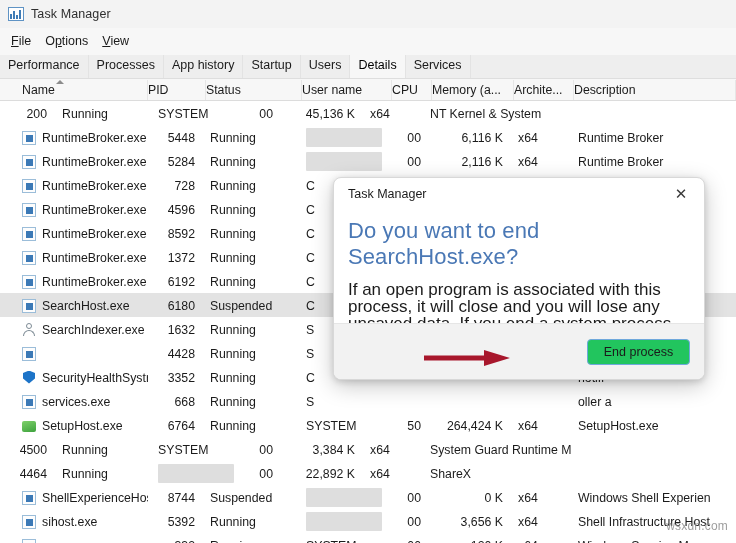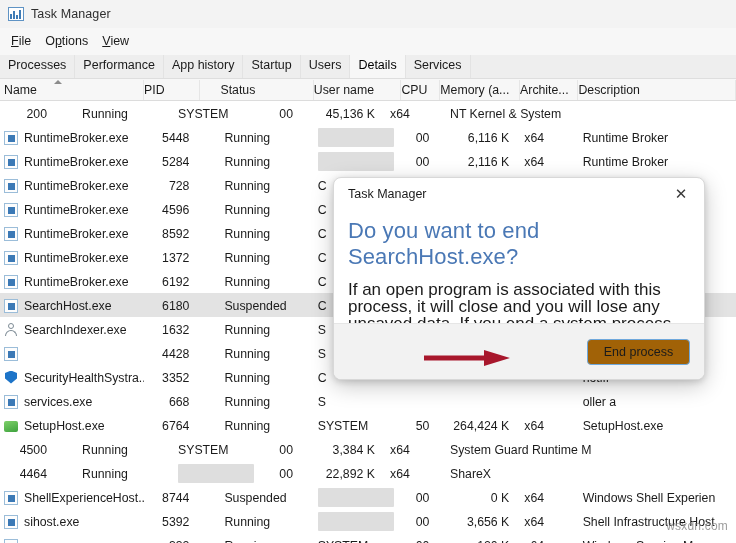--- a/index.html
+++ b/index.html
@@ -159,23 +159,23 @@
     box-sizing: border-box;
     white-space: nowrap;
     overflow: hidden;
     padding-top: 1px;
   }
   .c-name { display: flex; align-items: center; }
   .c-pid, .c-cpu, .c-mem { text-align: right; padding-right: 11px; }
   .c-status, .c-user, .c-arch, .c-desc { padding-left: 4px; }
 
   
-  .w-name   { width: 148px; padding-left: 4px; }
+  .w-name   { width: 148px; padding-left: 22px; }
   .w-pid    { width: 58px;  }
-  .w-status { width: 96px; margin-left: 20px;  }
+  .w-status { width: 96px;  }
   .w-user   { width: 90px;  }
   .w-cpu    { width: 40px;  }
   .w-mem    { width: 82px;  }
   .w-arch   { width: 60px;  }
   .w-desc   { width: 162px; }
 
   
   .pic {
     width: 14px; height: 14px;
     margin-right: 6px;
@@ -334,21 +334,21 @@
     border: 1px solid #d0d0d0;
     border-radius: 4px;
     padding: 5px 0;
     width: 103px;
     text-align: center;
     cursor: default;
     box-sizing: border-box;
   }
   .btn.default {
     border: 1.6px solid #6fa8dc;
-    background: #a16207;
+    background: #22c55e;
   }
 
   
   .arrow {
     position: absolute;
     left: 424px; top: 348px;
     width: 90px; height: 20px;
     z-index: 40;
     pointer-events: none;
   }
@@ -380,22 +380,22 @@
     <span class="title-text">Task Manager</span>
   </div>
 
   <div class="menubar">
     <div class="menu-item"><span class="acc">F</span><span>ile</span></div>
     <div class="menu-item"><span>O</span><span class="acc">p</span><span>tions</span></div>
     <div class="menu-item"><span class="acc">V</span><span>iew</span></div>
   </div>
 
   <div class="tabstrip">
+    <div class="tab">Performance</div>
     <div class="tab">Processes</div>
-    <div class="tab">Performance</div>
     <div class="tab">App history</div>
     <div class="tab">Startup</div>
     <div class="tab">Users</div>
     <div class="tab active">Details</div>
     <div class="tab">Services</div>
     <div class="tabstrip-filler"></div>
   </div>
 
   <div class="table">
 

